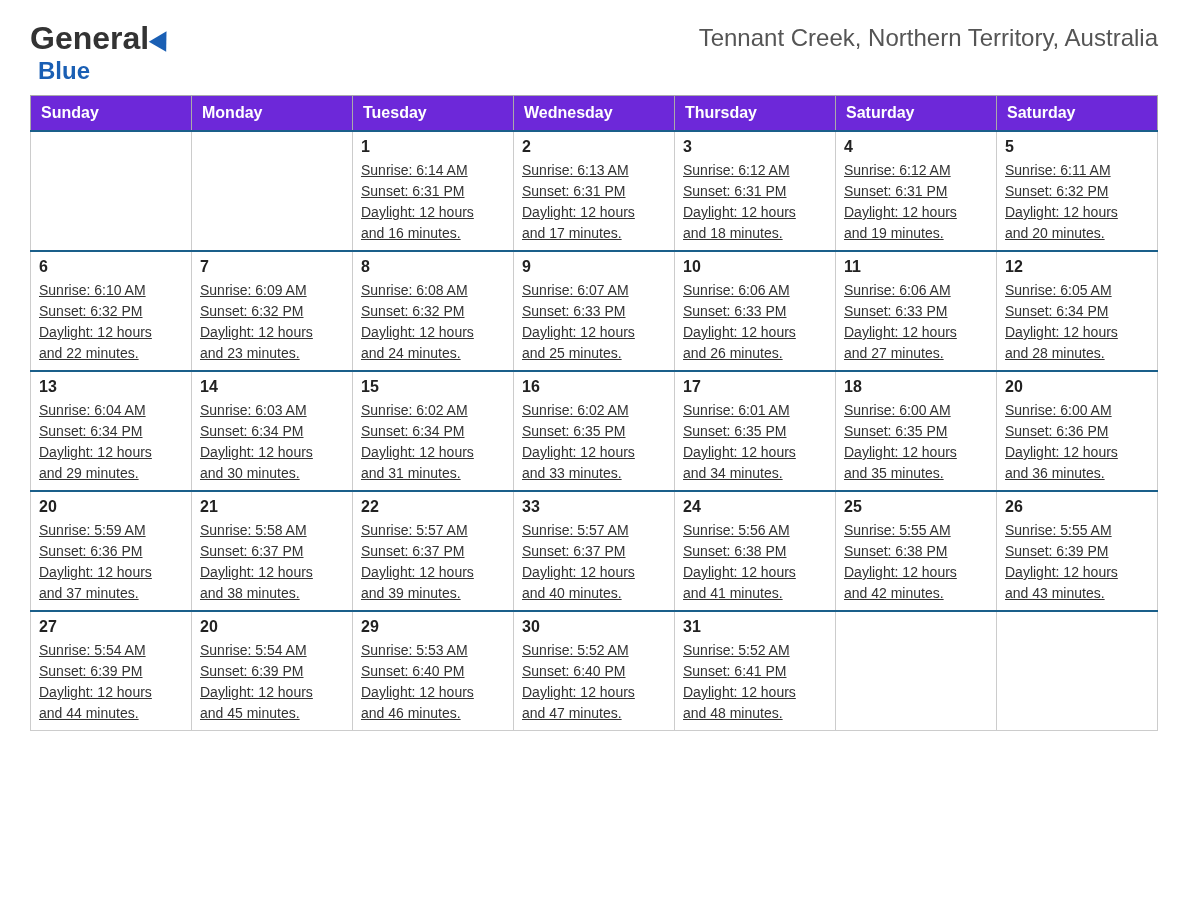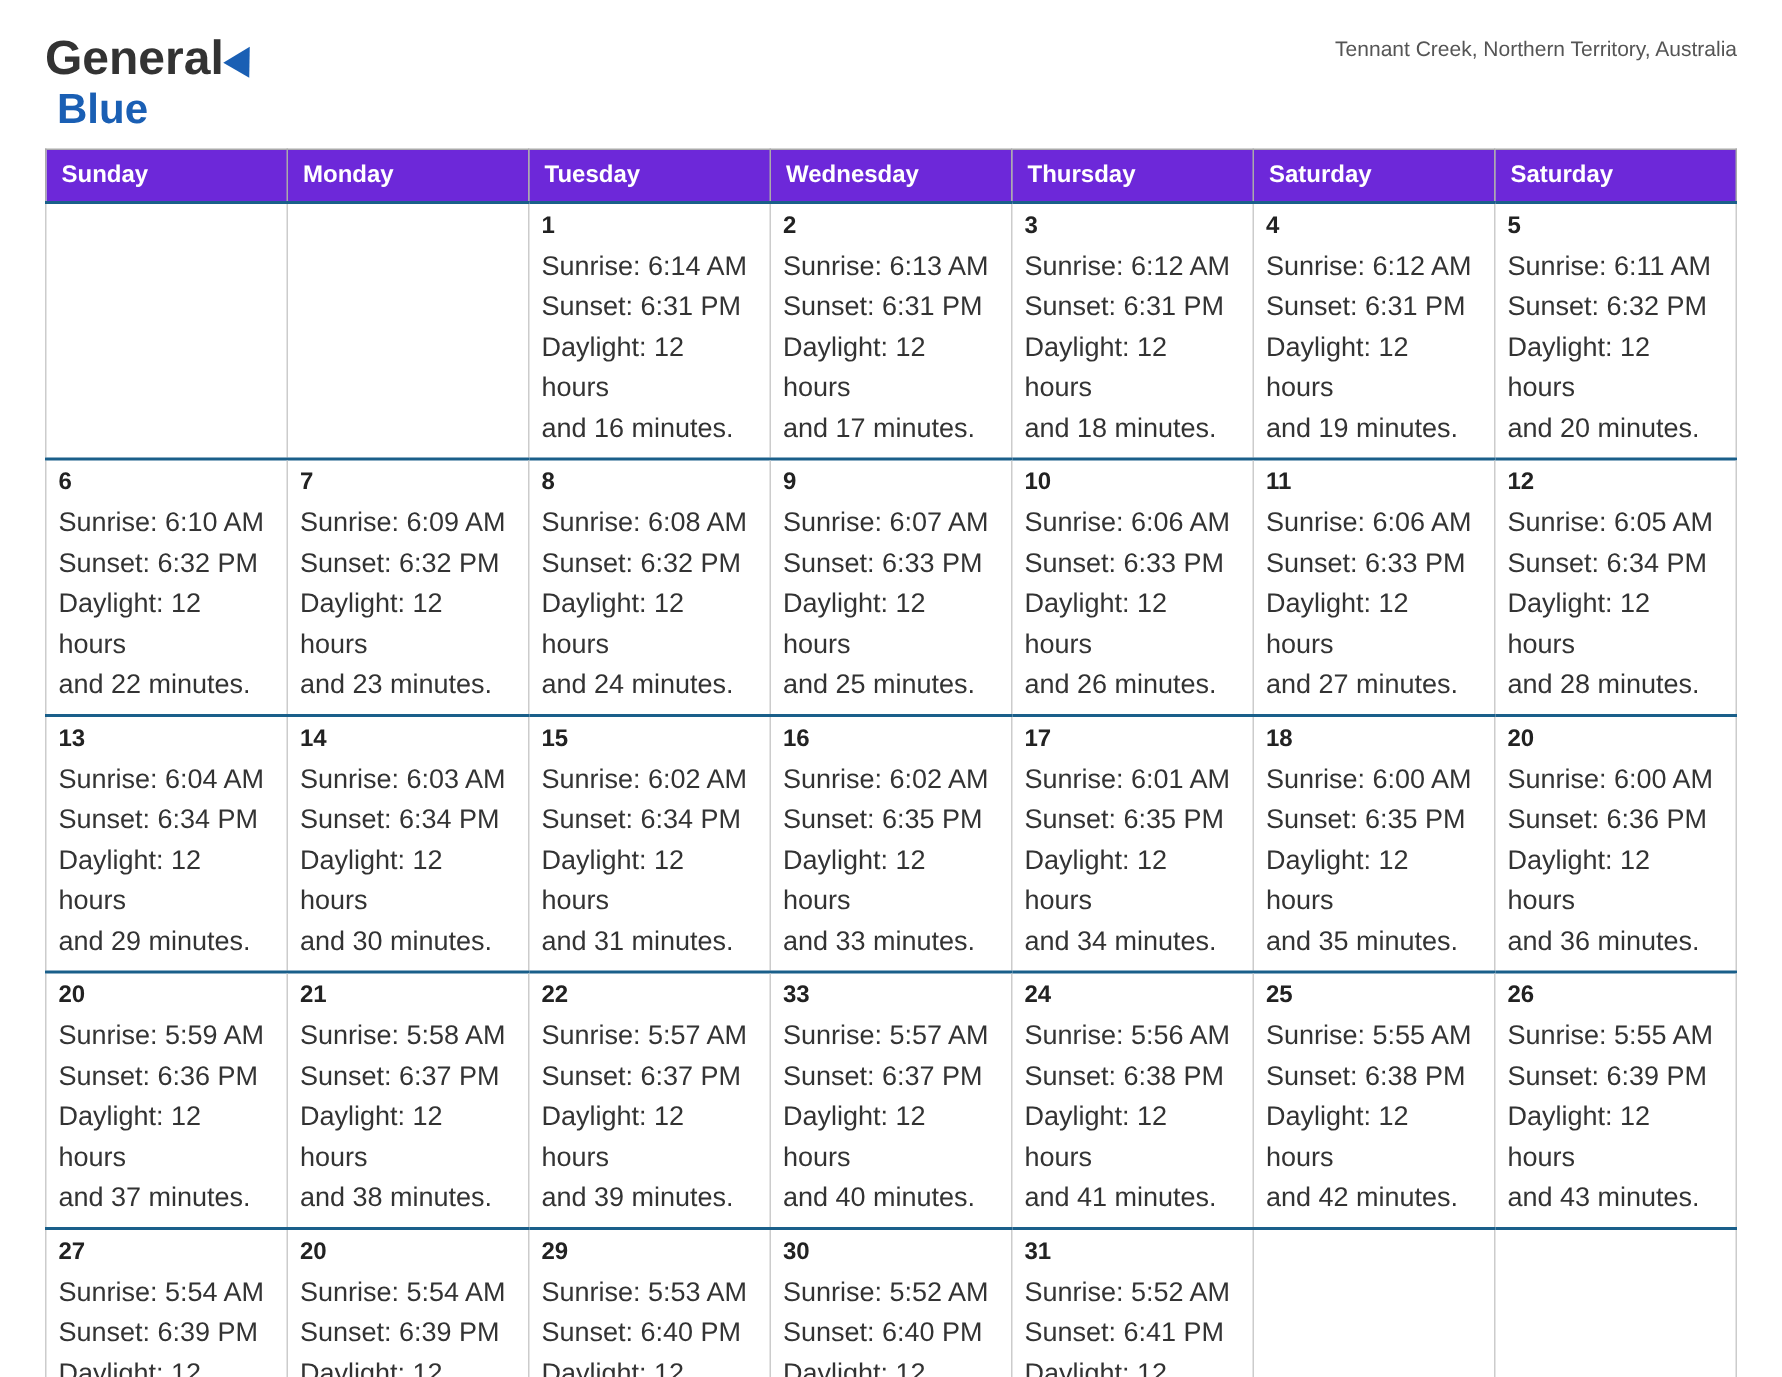--- a/index.html
+++ b/index.html
@@ -32,36 +32,36 @@
     .logo-triangle {
       width: 0; height: 0;
       border-left: 10px solid transparent;
       border-right: 10px solid transparent;
       border-bottom: 18px solid #1a5fb4;
       margin: 0 3px;
       transform: rotate(30deg);
     }
     .logo-sub {
       color: #1a5fb4;
-      font-size: 28px;
+      font-size: 24px;
       font-weight: bold;
       margin-top: -4px;
       margin-left: 4px;
     }
     .title-area {
       text-align: right;
     }
     .month-title {
       font-size: 52px;
       font-weight: normal;
       color: #222;
       line-height: 1.1;
     }
     .location-title {
-      font-size: 14px;
+      font-size: 24px;
       color: #555;
       margin-top: 4px;
     }
     .calendar {
       width: 100%;
       border-collapse: collapse;
       margin-top: 10px;
     }
     .calendar th {
       background-color: #6d28d9;
@@ -79,23 +79,24 @@
       width: 14.28%;
       min-height: 100px;
     }
     .day-num {
       font-size: 16px;
       font-weight: bold;
       color: #222;
       margin-bottom: 4px;
     }
     .day-info {
-      font-size: 18px;
+      font-size: 14px;
       color: #333;
       line-height: 1.5;
+      text-decoration: underline;
     }
     .empty-cell {
       background: #fff;
     }
     .week-row td {
       border-top: 2px solid #1a5f8a;
     }
   </style>
 </head>
 <body>

